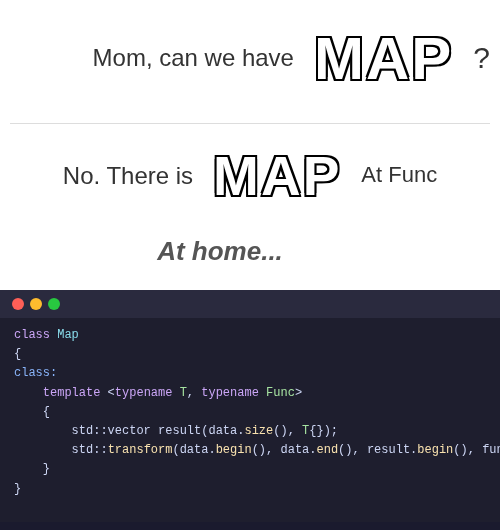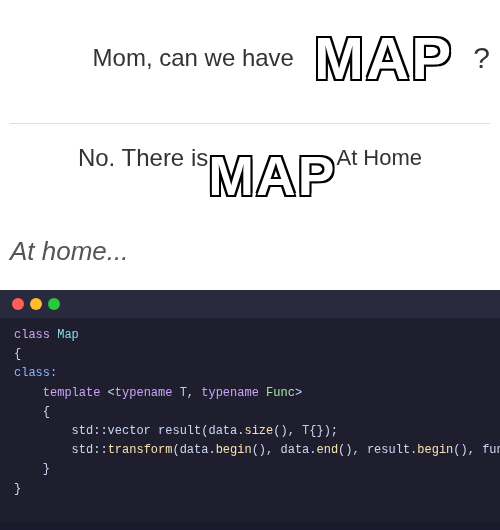--- a/index.html
+++ b/index.html
@@ -31,21 +31,23 @@
     .row1 {
       display: flex;
       align-items: center;
       justify-content: flex-end;
       gap: 20px;
       margin-bottom: 30px;
     }
 
     .row2 {
       display: flex;
+      align-items: center;
       justify-content: center;
+      gap: 20px;
     }
 
     .plain-text {
       font-size: 24px;
       color: #333;
       font-family: Arial, sans-serif;
     }
 
     .map-big {
       font-size: 60px;
@@ -159,24 +161,24 @@
       <span class="plain-text">Mom, can we have</span>
       <span class="map-big">MAP</span>
       <span class="question-mark">?</span>
     </div>
 
     <div class="divider-line"></div>
 
     <div class="row2" style="margin-top:20px;">
       <span class="plain-text">No. There is</span>
       <span class="map-medium">MAP</span>
-      <span class="at-home-text">At Home</span>
-    </div>
-
-    <div class="at-home-ellipsis" style="margin-top:28px; text-align:left; padding-right: 60px;">At home...</div>
+      <span class="at-home-text">At Func</span>
+    </div>
+
+    <div class="at-home-ellipsis" style="margin-top:28px; text-align:center; padding-right: 60px; font-weight: bold;">At home...</div>
 
   </div>
 
   <div class="code-panel">
     <div class="window-controls">
       <div class="dot dot-red"></div>
       <div class="dot dot-yellow"></div>
       <div class="dot dot-green"></div>
     </div>
     <div class="code-content">

